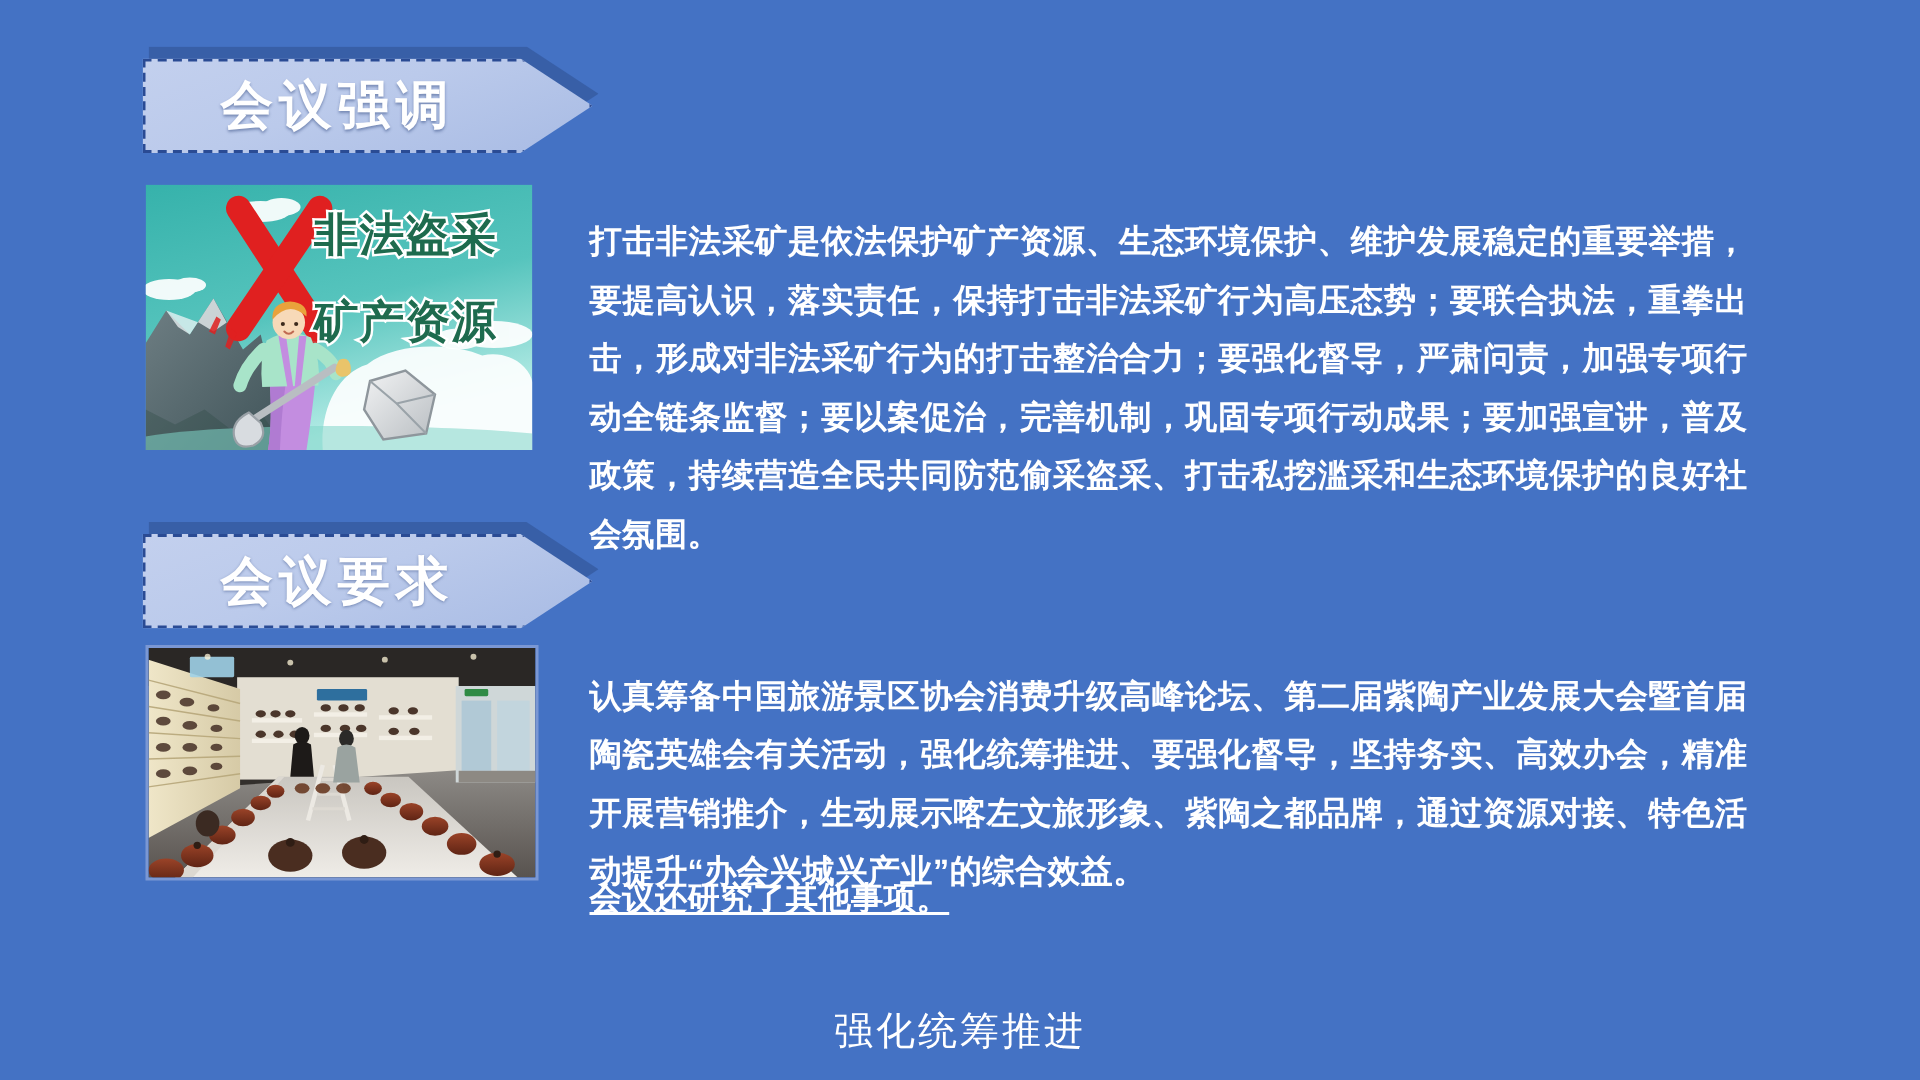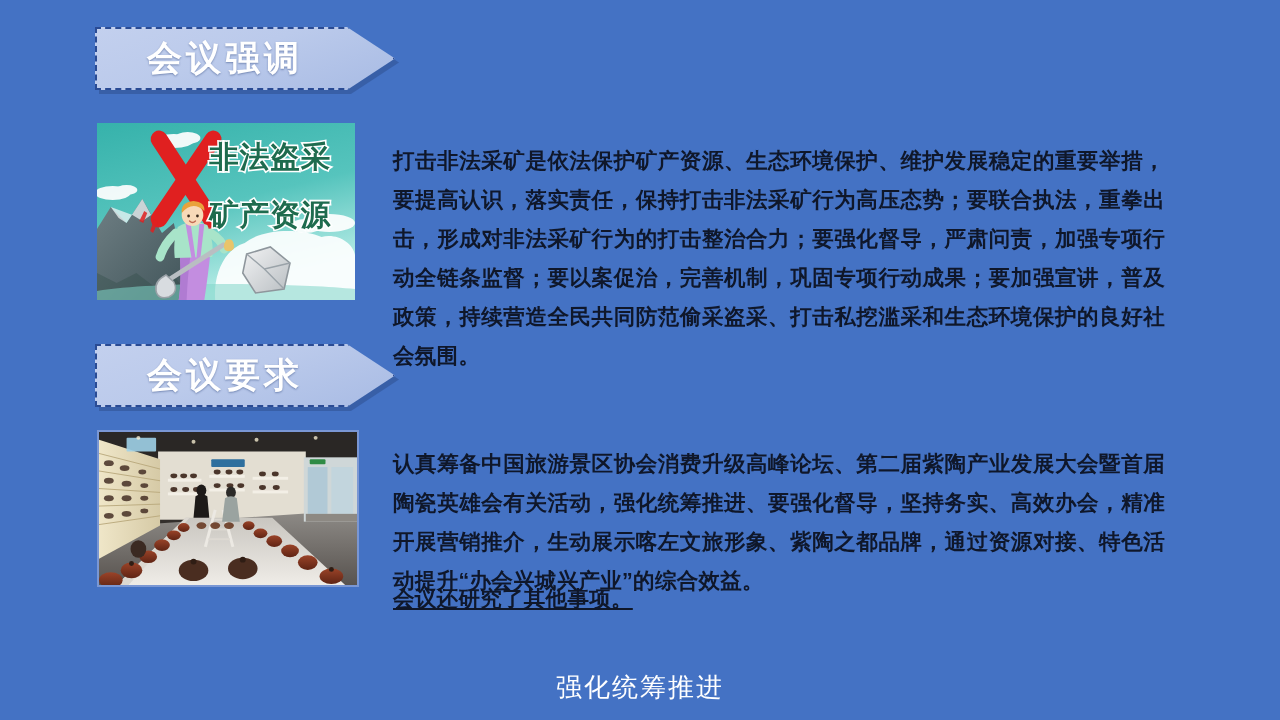--- a/index.html
+++ b/index.html
@@ -24,20 +24,21 @@
   .banner {
     position: absolute;
     width: 300px;
     height: 63px;
     -webkit-clip-path: polygon(0 0, 84% 0, 100% 50%, 84% 100%, 0 100%);
     clip-path: polygon(0 0, 84% 0, 100% 50%, 84% 100%, 0 100%);
     background: linear-gradient(160deg, #c3d0ee 0%, #bbcaeb 45%, #a8bbe4 100%);
     display: flex;
     align-items: center;
     justify-content: flex-start;
+    margin-top: 12px;
   }
   .banner-inner {
     position: absolute;
     inset: 0;
     -webkit-clip-path: polygon(0 0, 84% 0, 100% 50%, 84% 100%, 0 100%);
     clip-path: polygon(0 0, 84% 0, 100% 50%, 84% 100%, 0 100%);
     border: 2px dashed #2a4b94;
     box-sizing: border-box;
     pointer-events: none;
   }
@@ -84,21 +85,21 @@
     height: 157px;
     overflow: hidden;
     border: 2px solid #7a97d4;
     box-sizing: border-box;
   }
   .fig-svg { display: block; width: 100%; height: 100%; }
 
   
   .body-text {
     position: absolute;
-    color: #0f172a;
+    color: #ffffff;
     font-size: 21.5px;
     font-weight: 700;
     line-height: 39px;
     letter-spacing: .3px;
     text-align: justify;
     text-justify: inter-ideograph;
   }
   #para-1 {
     left: 393px;
     top: 120px;

